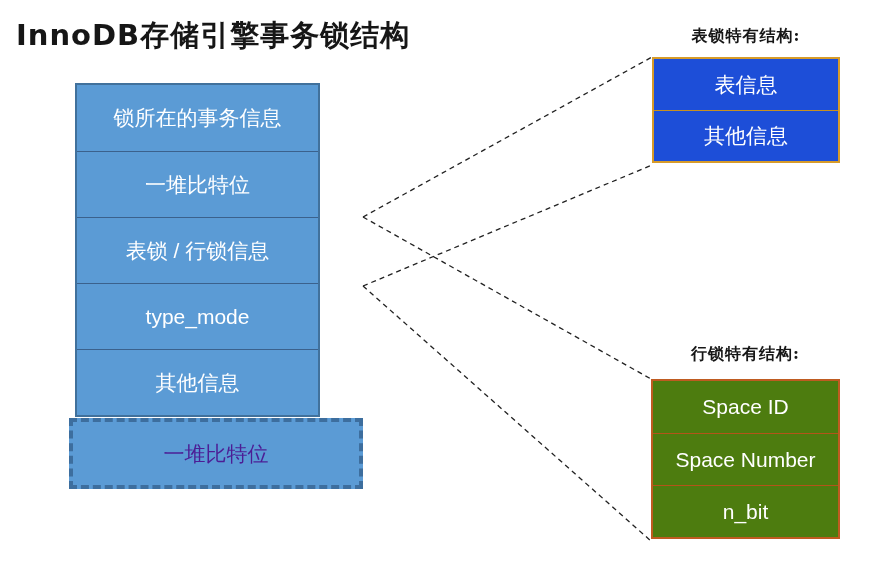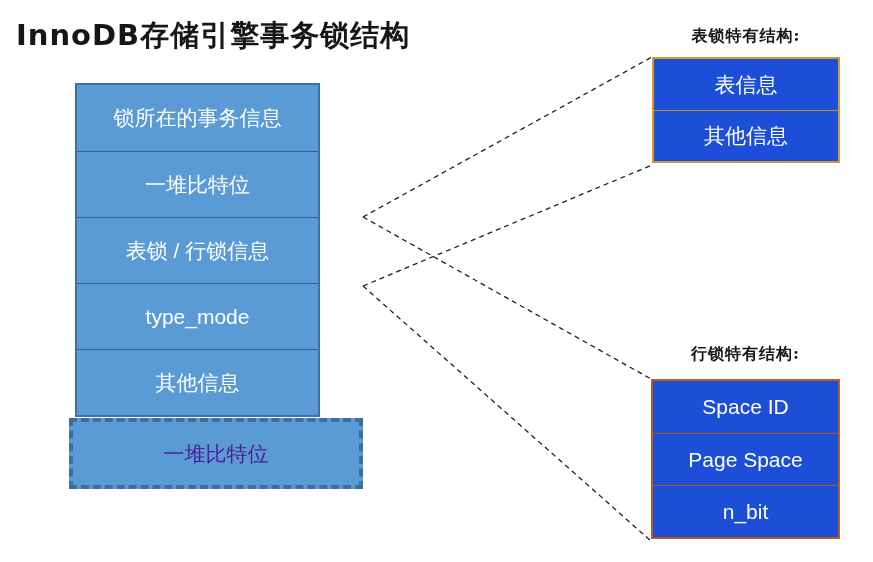--- a/index.html
+++ b/index.html
@@ -109,21 +109,21 @@
   
   .row-lock-stack {
     left: 651px;
     top: 379px;
     width: 189px;
     border: 2px solid #BF5B21;
     background: #E8793C;
   }
   .row-lock-stack .row {
     height: 52px;
-    background: #1d4ed8;
+    background: #4d7c0f;
   }
   .row-lock-stack .row + .row {
     border-top: 1px solid #B35419;
   }
 </style>
 </head>
 <body>
 
 <div class="canvas">
 
@@ -150,17 +150,17 @@
 
   <div class="stack table-lock-stack">
     <div class="row">表信息</div>
     <div class="row">其他信息</div>
   </div>
 
   <div class="side-label row-lock-label">行锁特有结构:</div>
 
   <div class="stack row-lock-stack">
     <div class="row">Space ID</div>
-    <div class="row">Page Space</div>
+    <div class="row">Space Number</div>
     <div class="row">n_bit</div>
   </div>
 
 </div>
 
 </body></html>

